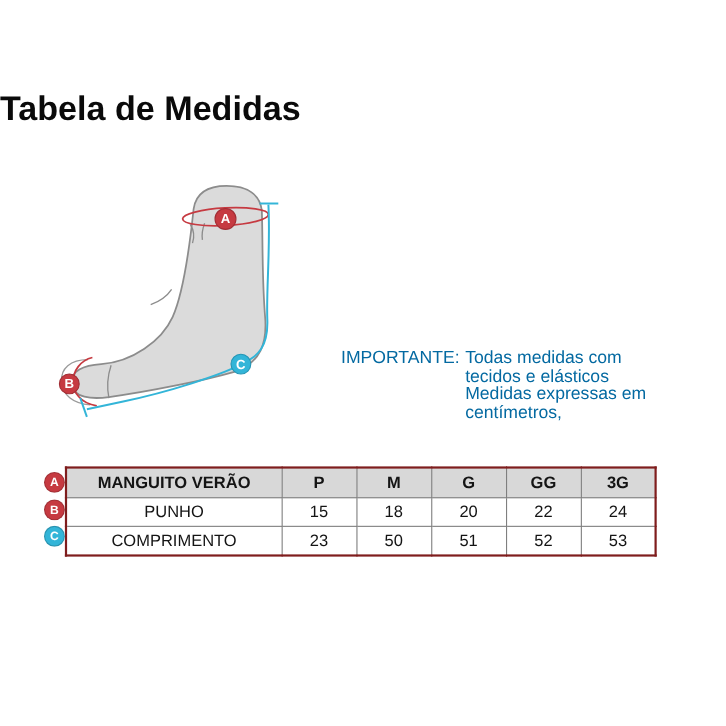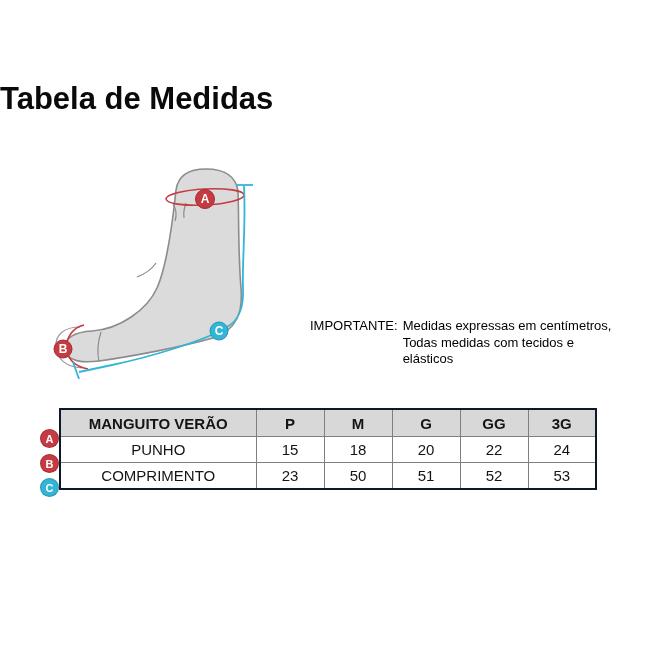--- a/index.html
+++ b/index.html
@@ -23,33 +23,33 @@
   .diagram-svg {
     position: absolute;
     top: 0; left: 0;
   }
   .note {
     position: absolute;
     top: 318px; left: 310px;
     width: 310px;
     display: flex;
     gap: 5px;
-    font-size: 13px;
+    font-size: 16px;
     line-height: 16.5px;
-    color: #000000;
+    color: #0369a1;
   }
   .note-label { white-space: nowrap; }
   .note-text span { display: block; }
   .size-table {
     position: absolute;
-    top: 408px; left: 59px;
+    top: 424px; left: 59px;
     border-collapse: collapse;
     table-layout: fixed;
     width: 536px;
-    border: 2px solid #0f172a;
+    border: 2px solid #7f1d1d;
   }
   .size-table th, .size-table td {
     border: 1.5px solid #7f7f7f;
     text-align: center;
     vertical-align: middle;
     padding: 0;
     font-size: 15px;
     color: #141414;
   }
   .size-table thead th {
@@ -122,22 +122,22 @@
   </g>
   <g>
     <circle cx="219" cy="331" r="9" fill="#33b5d8" stroke="#2395b5" stroke-width="1"></circle>
     <text x="219" y="335" text-anchor="middle" font-size="12" font-weight="bold" fill="#ffffff">C</text>
   </g>
 </svg>
 
 <div class="note">
   <span class="note-label">IMPORTANTE:</span>
   <span class="note-text">
+    <span>Todas medidas com tecidos e elásticos</span>
     <span>Medidas expressas em centímetros,</span>
-    <span>Todas medidas com tecidos e elásticos</span>
   </span>
 </div>
 
 <table class="size-table">
   <colgroup>
     <col style="width:196px">
       <col style="width:68px">
       <col style="width:68px">
     <col style="width:68px">
       <col style="width:68px">

